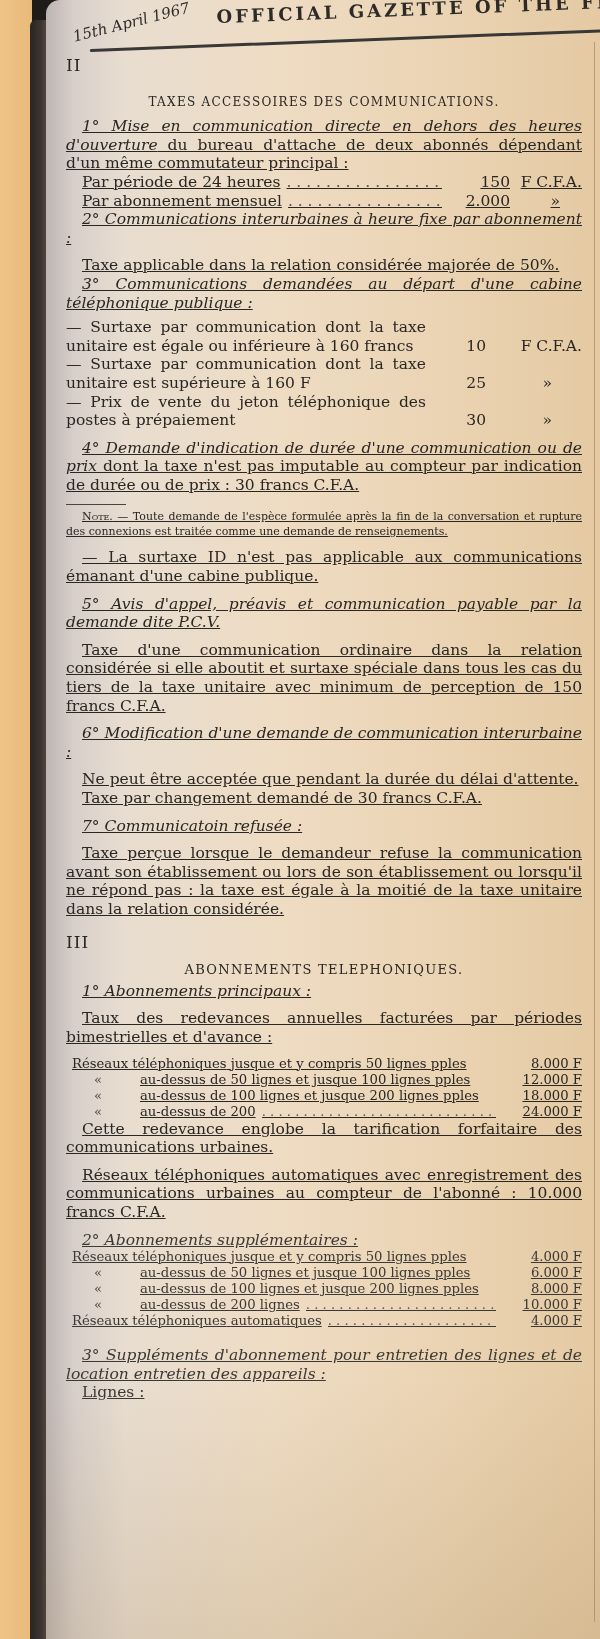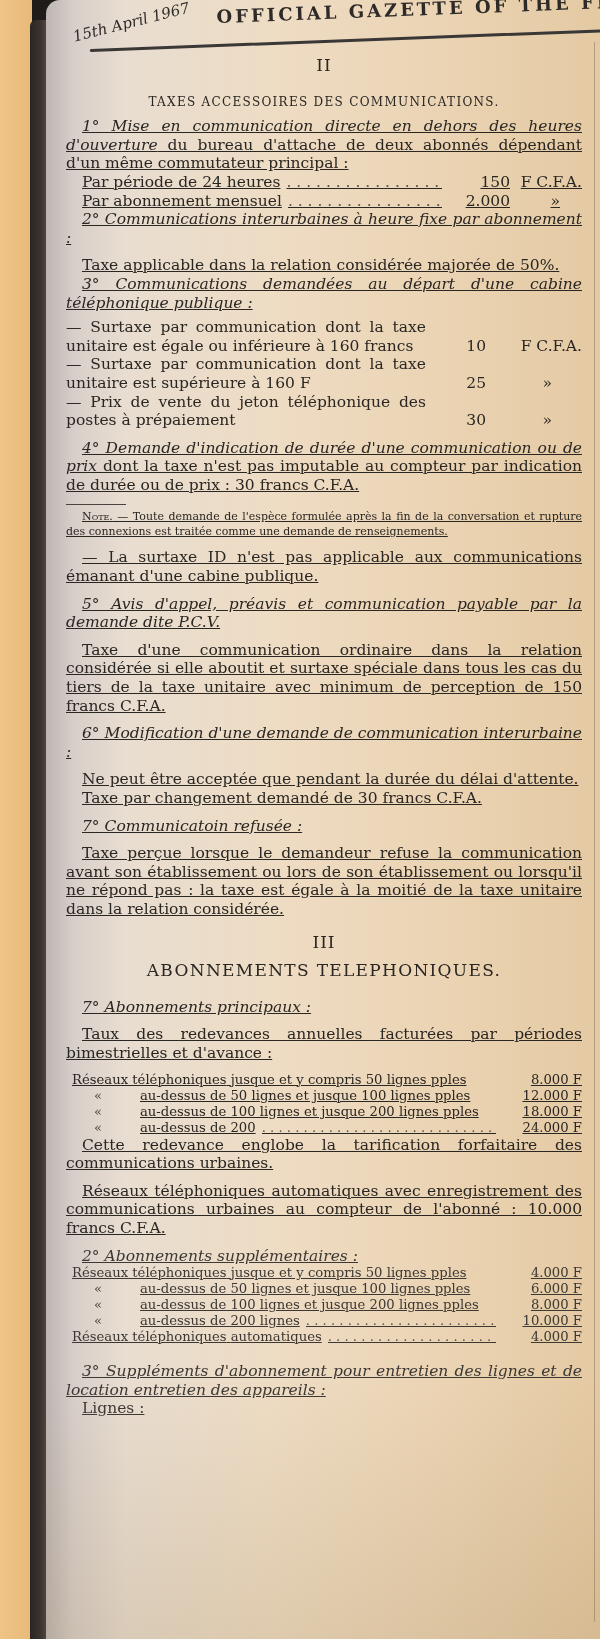--- a/index.html
+++ b/index.html
@@ -49,21 +49,21 @@
     color: #2d2a28; white-space: nowrap; font-weight: bold;
   }
   .header-rule {
     position: absolute; left: 26px; top: 42px; width: 540px; height: 3px;
     background: #3a3836; border-radius: 2px;
   }
   .content {
     position: absolute; left: 20px; top: 52px; width: 516px;
     font-size: 15.5px; line-height: 18.6px;
   }
-  .roman { text-align: center; font-size: 17px; margin: 4px 0 18px 0; letter-spacing: 1px; }
+  .roman { font-size: 17px; margin: 4px 0 18px 0; letter-spacing: 1px; }
   .section-title { text-align: center; font-size: 12px; letter-spacing: 1.3px; margin-bottom: 6px; }
   .it { font-style: italic; }
   p { margin: 0; text-align: justify; text-decoration: underline; }
   .indent { text-indent: 16px; }
   .gap { margin-top: 9px; }
   .row { display: flex; align-items: baseline; white-space: nowrap; text-decoration: underline; }
   .row .lbl { flex: 0 0 auto; }
   .row .dots { flex: 1 1 auto; overflow: hidden; margin: 0 6px; color: #5a524a; }
   .row .dots::after { content: " . . . . . . . . . . . . . . . . . . . . . . . . . . . . . . . . . . . . . . . . . . . . . . . . . . . . . . . . . . ."; letter-spacing: 0; }
   .row .amt { flex: 0 0 62px; text-align: right; }
@@ -151,23 +151,23 @@
     <p class="indent gap">Taxe d'une communication ordinaire dans la relation considérée si elle aboutit et surtaxe spéciale dans tous les cas du tiers de la taxe unitaire avec minimum de perception de 150 francs C.F.A.</p>
 
     <p class="indent gap it">6° Modification d'une demande de communication interurbaine :</p>
     <p class="indent gap">Ne peut être acceptée que pendant la durée du délai d'attente.</p>
     <p class="indent">Taxe par changement demandé de 30 francs C.F.A.</p>
 
     <p class="indent gap it">7° Communicatoin refusée :</p>
     <p class="indent gap">Taxe perçue lorsque le demandeur refuse la communication avant son établissement ou lors de son établissement ou lorsqu'il ne répond pas : la taxe est égale à la moitié de la taxe unitaire dans la relation considérée.</p>
 
     <div class="roman" style="margin:14px 0 10px 0">III</div>
-    <div class="section-title" style="font-size:17px;margin-bottom:18px">ABONNEMENTS TELEPHONIQUES.</div>
-
-    <p class="indent it">7° Abonnements principaux :</p>
+    <div class="section-title" style="font-size:13px;margin-bottom:2px">ABONNEMENTS TELEPHONIQUES.</div>
+
+    <p class="indent it">1° Abonnements principaux :</p>
     <p class="indent gap">Taux des redevances annuelles facturées par périodes bimestrielles et d'avance :</p>
 
     <div class="tariff gap">
       <div class="row">
         <span class="lbl"><span>Réseaux téléphoniques</span> <span>jusque et y compris  50 lignes pples</span></span>
         <span style="flex:1"></span>
         <span class="amt">8.000 F</span>
       </div>
       <div class="row">
         <span class="lbl"><span class="ditto">«</span><span>au-dessus de  50 lignes et jusque 100 lignes pples</span></span>

